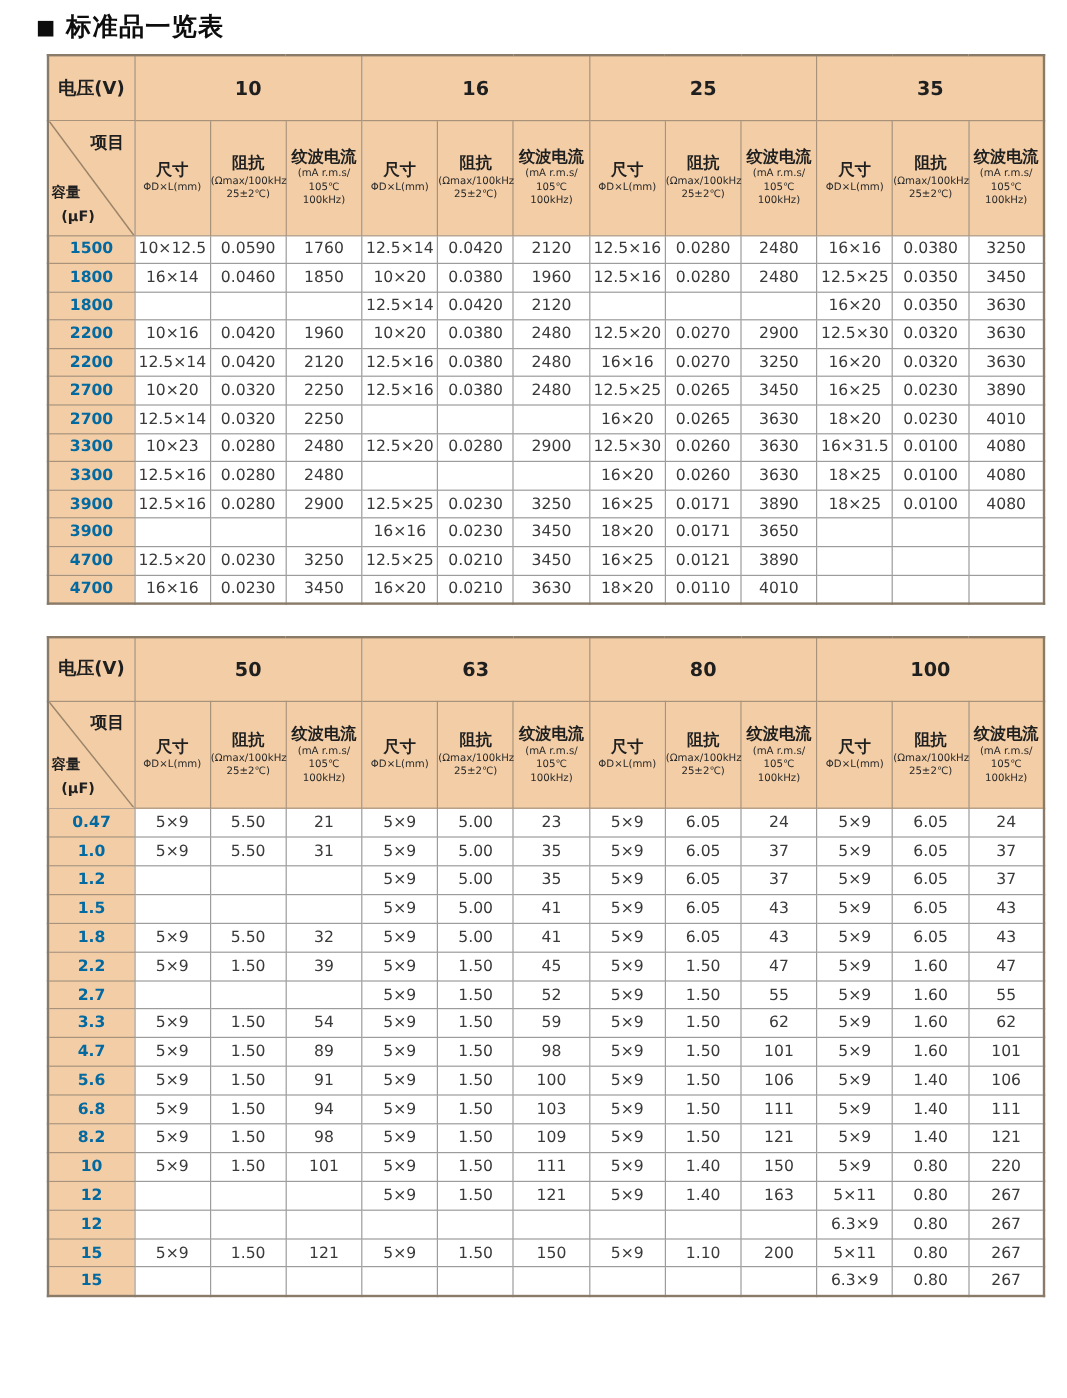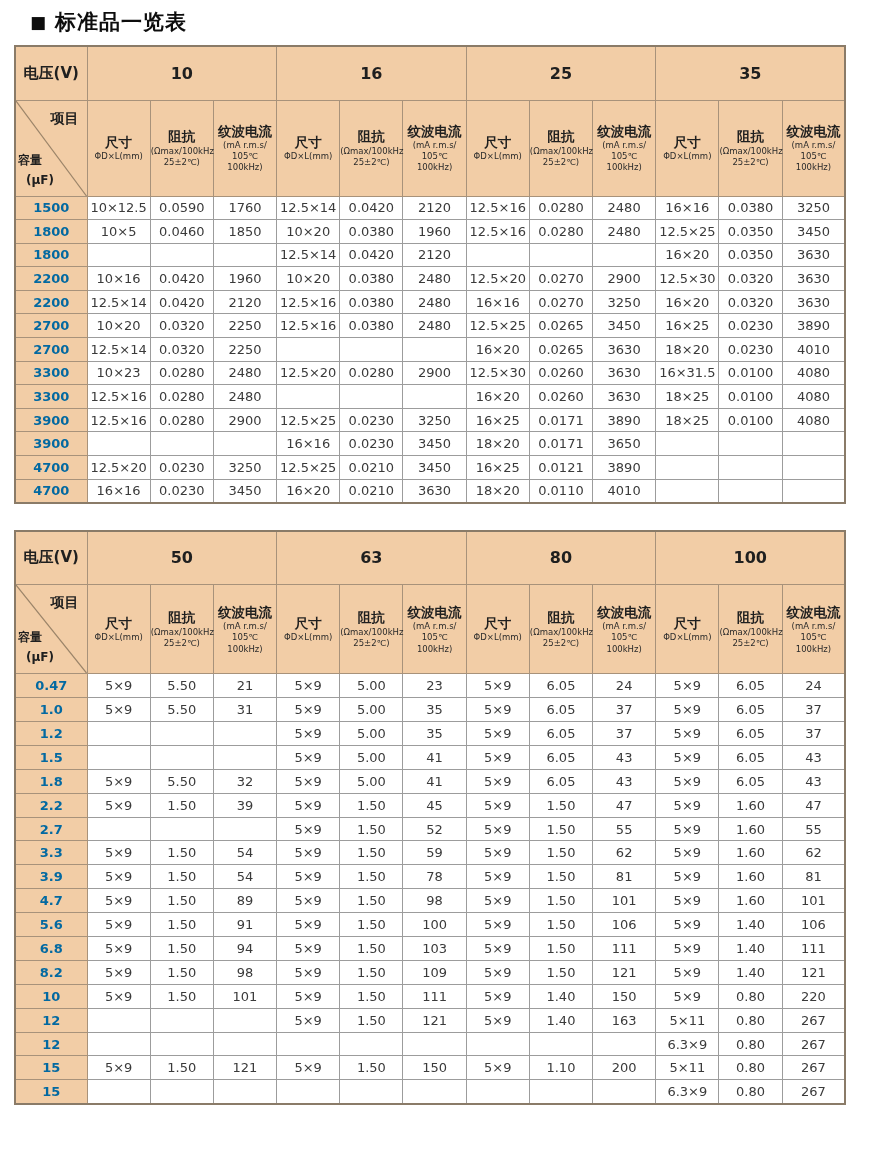--- a/index.html
+++ b/index.html
@@ -8,21 +8,21 @@
     width:889px; height:1165px; background:#ffffff;
     font-family:"DejaVu Sans","Liberation Sans",sans-serif;
     color:#2f2f2f;
   }
   .title {
     margin:8px 0 0 30px;
     font-size:21px; font-weight:bold; color:#0d0d0d;
     letter-spacing:1px;
   }
   .title .bullet { font-size:17px; margin-right:8px; position:relative; top:-1px; }
-  #tables { margin-left:14px; }
+  #tables { margin-left:39px; }
   table {
     border-collapse:collapse; table-layout:fixed; width:830px;
     margin-top:9px;
     border:2px solid #8a7b68;
   }
   table.t2 { margin-top:26px; }
   col { width:63.2px; }
   col.cap-col { width:72px; }
   th, td { padding:0; text-align:center; vertical-align:middle; }
   th.hd {
@@ -158,21 +158,21 @@
           <td class="data">2120</td>
           <td class="data">12.5×16</td>
           <td class="data">0.0280</td>
           <td class="data">2480</td>
           <td class="data">16×16</td>
           <td class="data">0.0380</td>
           <td class="data">3250</td>
         </tr>
         <tr>
           <td class="cap">1800</td>
-          <td class="data">10×5</td>
+          <td class="data">16×14</td>
           <td class="data">0.0460</td>
           <td class="data">1850</td>
           <td class="data">10×20</td>
           <td class="data">0.0380</td>
           <td class="data">1960</td>
           <td class="data">12.5×16</td>
           <td class="data">0.0280</td>
           <td class="data">2480</td>
           <td class="data">12.5×25</td>
           <td class="data">0.0350</td>
@@ -549,35 +549,20 @@
           <td class="data">1.50</td>
           <td class="data">59</td>
           <td class="data">5×9</td>
           <td class="data">1.50</td>
           <td class="data">62</td>
           <td class="data">5×9</td>
           <td class="data">1.60</td>
           <td class="data">62</td>
         </tr>
         <tr>
-          <td class="cap">3.9</td>
-          <td class="data">5×9</td>
-          <td class="data">1.50</td>
-          <td class="data">54</td>
-          <td class="data">5×9</td>
-          <td class="data">1.50</td>
-          <td class="data">78</td>
-          <td class="data">5×9</td>
-          <td class="data">1.50</td>
-          <td class="data">81</td>
-          <td class="data">5×9</td>
-          <td class="data">1.60</td>
-          <td class="data">81</td>
-        </tr>
-        <tr>
           <td class="cap">4.7</td>
           <td class="data">5×9</td>
           <td class="data">1.50</td>
           <td class="data">89</td>
           <td class="data">5×9</td>
           <td class="data">1.50</td>
           <td class="data">98</td>
           <td class="data">5×9</td>
           <td class="data">1.50</td>
           <td class="data">101</td>

